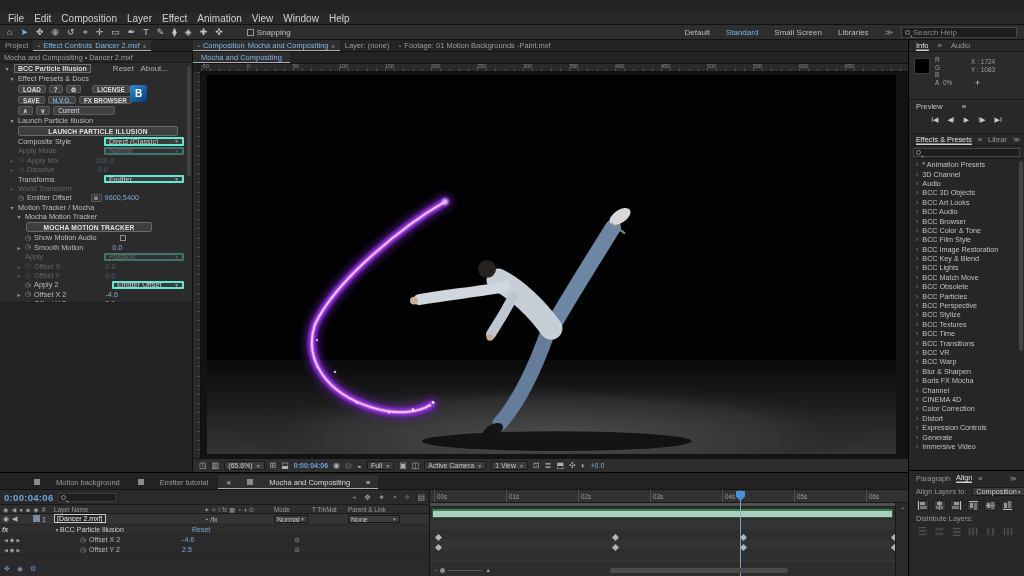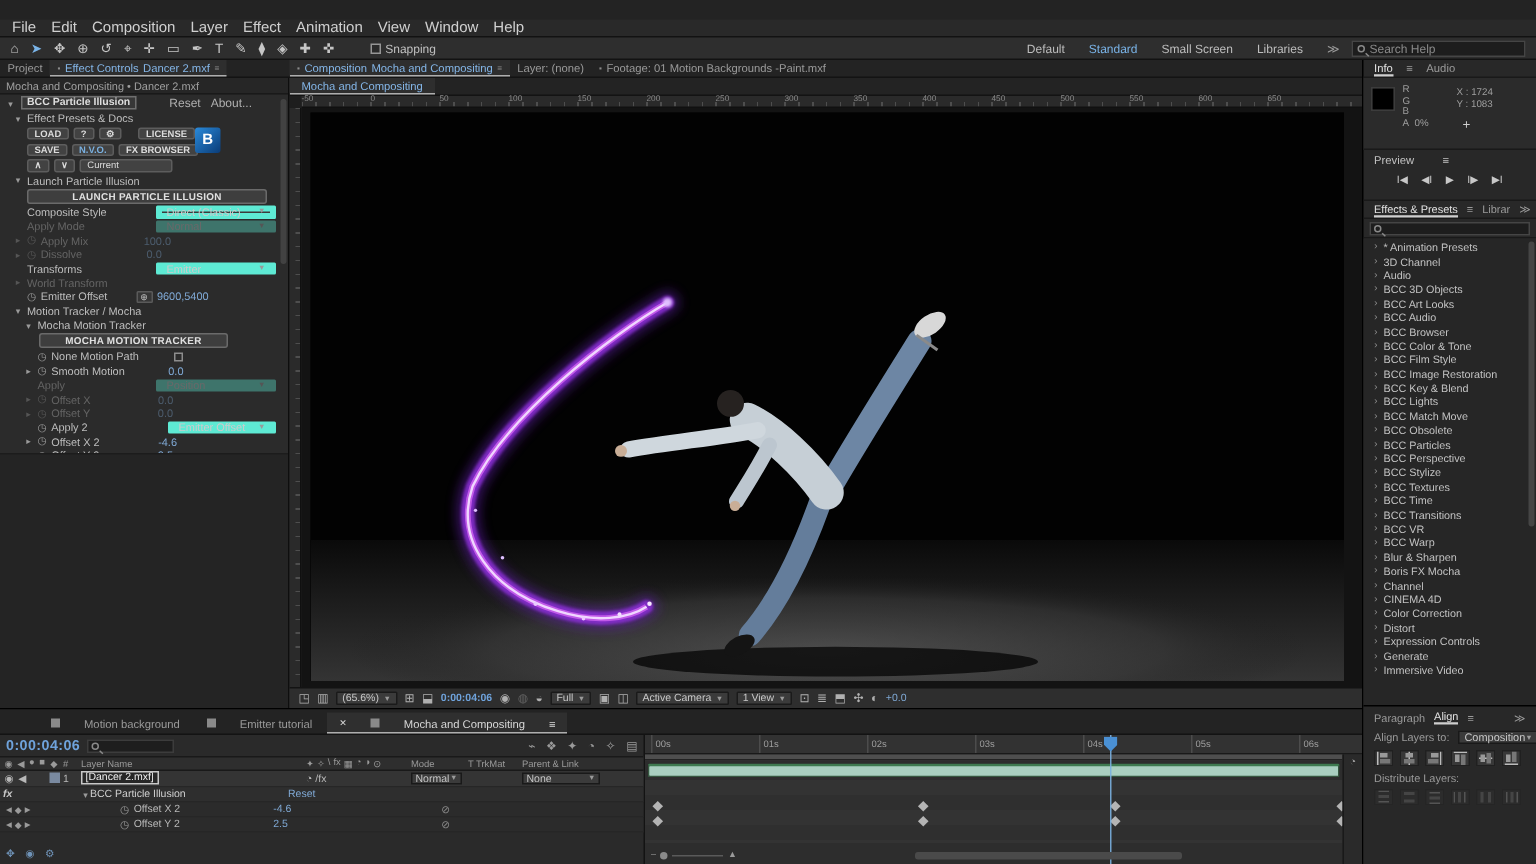--- a/index.html
+++ b/index.html
@@ -37,21 +37,21 @@
 
   
   .ecpanel{position:absolute;top:52px;left:0;width:193px;height:420px;background:#2b2b2b;border-right:1px solid #0e0e0e;overflow:hidden;}
   .ec-context{height:11px;line-height:11px;padding-left:4px;font-size:7.3px;color:#9f9f9f;background:#262626;border-bottom:1px solid #191919;}
   .fxhead{display:flex;align-items:center;height:11px;padding:0 4px;gap:4px;}
   .fxname{border:1px solid #6f6f6f;background:#373737;padding:0 3px;height:9px;line-height:8px;color:#dedede;font-weight:bold;font-size:7px;}
   .ecrow{display:flex;align-items:center;height:9.4px;padding-left:9px;gap:3px;font-size:7.3px;color:#bdbdbd;position:relative;}
   .tw{width:6px;color:#9a9a9a;font-size:6px;text-align:center;}
   .sw{font-size:7px;color:#9a9a9a;}
   .ecval{color:#7fa8d4;}
-  .ecsel{margin-left:auto;margin-right:8px;width:80px;height:8.5px;background:#3b3b3b;border:4px solid #5eead4;border-radius:1px;display:flex;align-items:center;justify-content:space-between;padding:0 3px;color:#cccccc;}
+  .ecsel{margin-left:auto;margin-right:8px;width:80px;height:8.5px;background:#3b3b3b;border:2px solid #5eead4;border-radius:1px;display:flex;align-items:center;justify-content:space-between;padding:0 3px;color:#cccccc;}
   .caret{font-size:5px;color:#9a9a9a;}
   .ecbtn{background:#424242;border:1px solid #5d5d5d;border-radius:2px;color:#dcdcdc;font-size:6.3px;font-weight:bold;padding:0 4px;height:8.5px;line-height:7.5px;}
   .btnrow{display:flex;gap:3px;align-items:center;height:11px;padding-left:18px;}
   .blogo{position:absolute;left:130px;top:33px;width:17px;height:17px;background:linear-gradient(135deg,#2a8ada,#0a3c78);color:#fff;font-weight:bold;font-size:10px;display:flex;align-items:center;justify-content:center;border-radius:2px;}
   .launchbtn{display:block;margin:1px 14px 1px 18px;height:10px;line-height:9px;text-align:center;background:#3e3e3e;border:1px solid #6a6a6a;border-radius:2px;color:#e0e0e0;font-weight:bold;font-size:6.6px;letter-spacing:.2px;}
   .dim{opacity:.38;}
   .cbx{width:6px;height:6px;border:1px solid #8d8d8d;background:#2b2b2b;display:inline-block;}
   .xhair{width:11px;height:8px;border:1px solid #5a5a5a;background:#363636;color:#c0c0c0;font-size:6px;display:inline-flex;align-items:center;justify-content:center;border-radius:1px;}
   .ecscroll{position:absolute;right:1px;top:14px;width:4px;height:110px;background:#424242;border-radius:2px;}
   .ec-empty{position:absolute;left:0;right:0;bottom:0;top:250px;background:#242424;border-top:1px solid #1c1c1c;}
@@ -316,21 +316,21 @@
       </div>
     <div class="ecrow" style="padding-left:16px">
         <span class="tw">▾</span>
         <span>Mocha Motion Tracker</span>
       </div>
     <span class="launchbtn" style="margin-left:26px;margin-right:40px">MOCHA MOTION TRACKER</span>
 
     <div class="ecrow" style="padding-left:16px">
         <span class="tw"></span>
         <span class="sw">◷</span>
-        <span>None Motion Path</span>
+        <span>Show Motion Audio</span>
       <span class="cbx" style="margin-left:20px"></span>
       </div>
     <div class="ecrow" style="padding-left:16px">
         <span class="tw">▸</span>
         <span class="sw">◷</span>
         <span>Smooth Motion</span>
       <span class="ecval" style="margin-left:26px">0.0</span>
       </div>
     <div class="ecrow dim" style="padding-left:16px">
         <span class="tw"></span>

